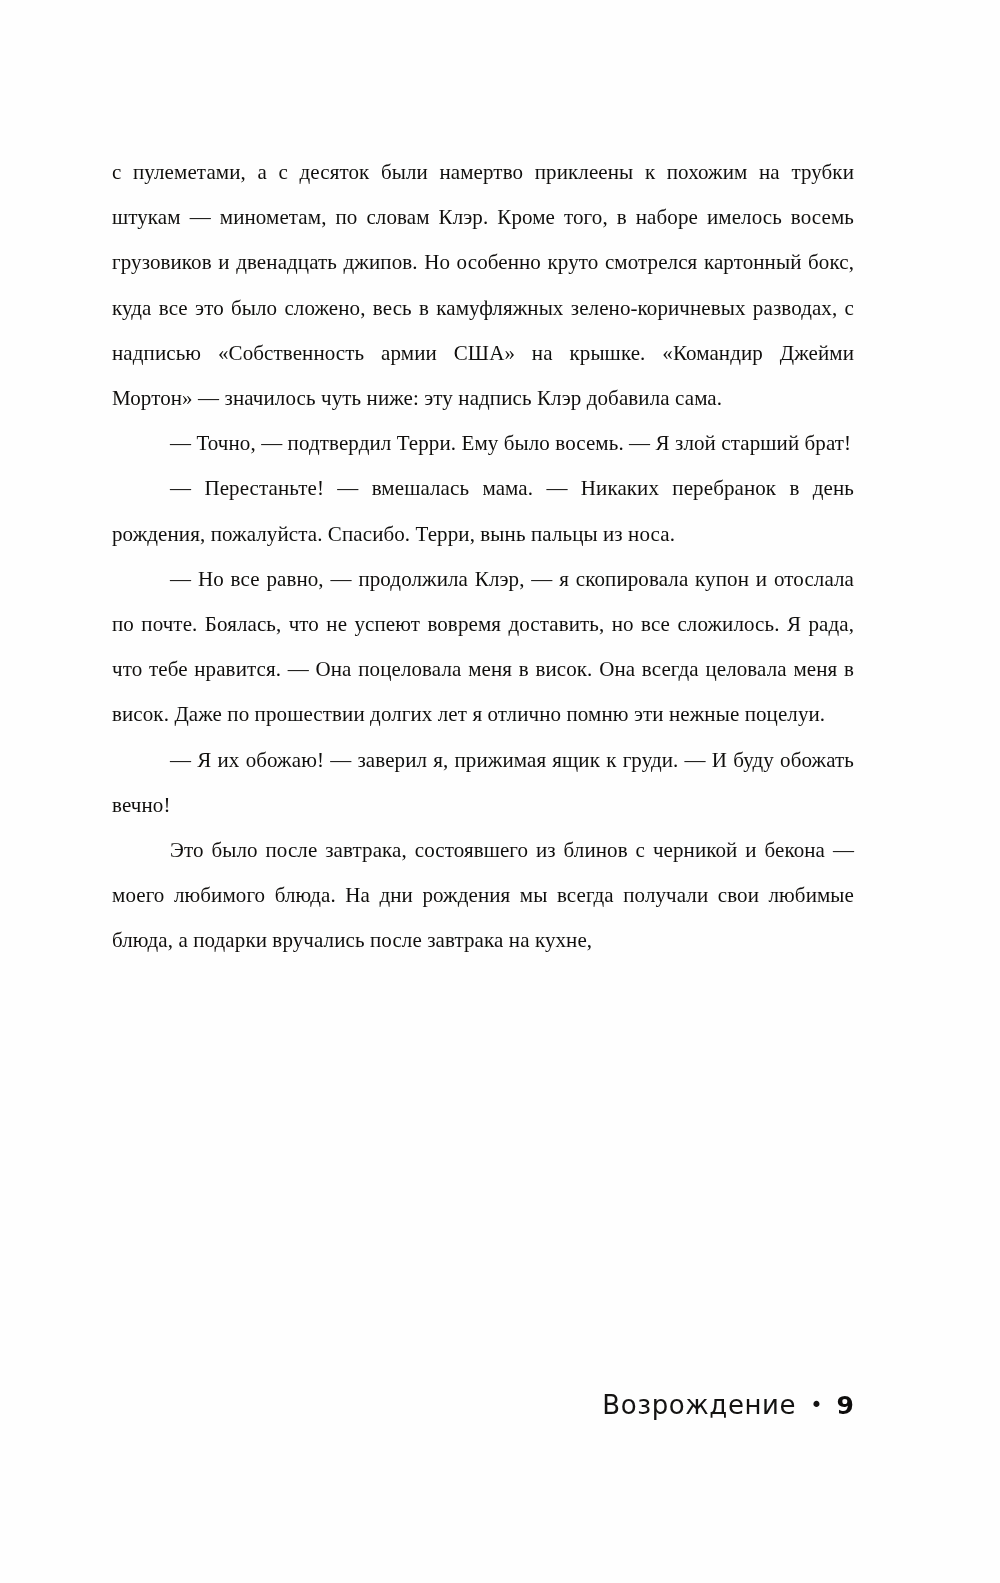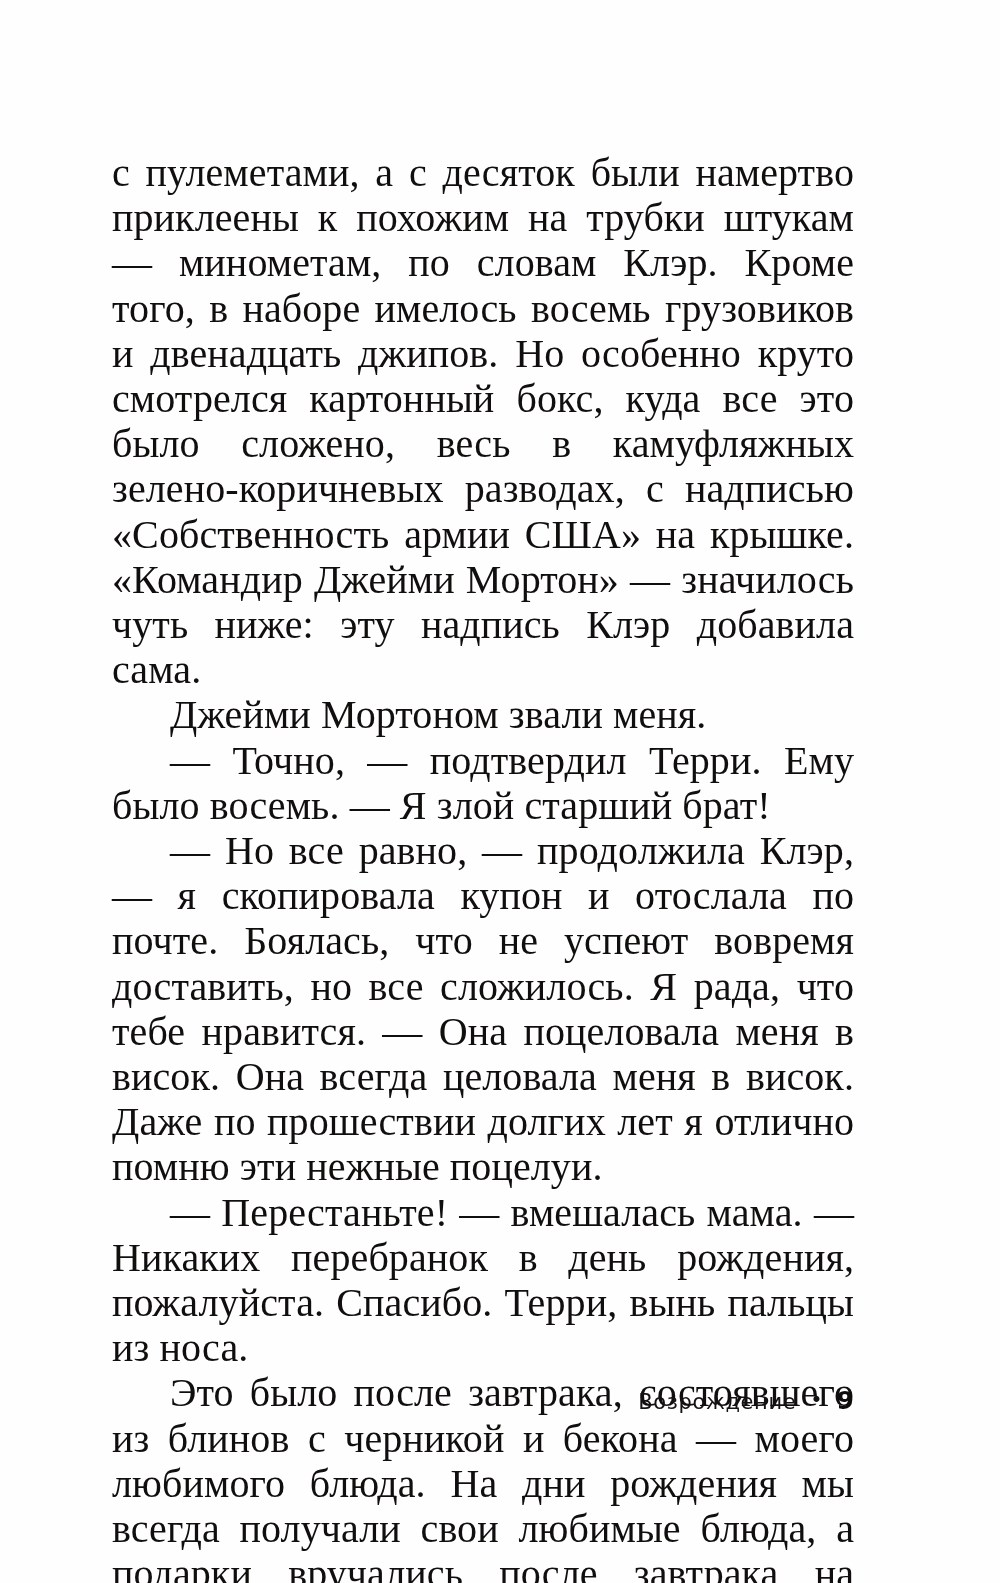--- a/index.html
+++ b/index.html
@@ -24,21 +24,21 @@
     background: #fefefe;
   }
   .text-column {
     position: absolute;
     left: 112px;
     top: 150px;
     width: 742px;
   }
   p.body-par {
     margin: 0;
-    font-size: 40px;
+    font-size: 21px;
     line-height: 45.2px;
     text-align: justify;
     text-justify: inter-word;
     hyphens: manual;
     letter-spacing: 0.1px;
   }
   p.body-par.indent {
     text-indent: 58px;
   }
   p.body-par:last-child {
@@ -49,21 +49,21 @@
     left: 112px;
     top: 1382px;
     width: 742px;
     display: flex;
     align-items: baseline;
     justify-content: flex-end;
     gap: 14px;
     font-family: "DejaVu Sans", sans-serif;
   }
   .footer-title {
-    font-size: 21px;
+    font-size: 26px;
     letter-spacing: 0.6px;
     color: #141312;
     margin-top: 8px;
   }
   .footer-dot {
     font-size: 21px;
     line-height: 1;
     color: #141312;
     position: relative;
     top: -2px;
@@ -74,24 +74,24 @@
     color: #0e0d0c;
   }
 </style>
 </head>
 <body>
 
 <div class="page">
 
   <div class="text-column">
     <p class="body-par">с пулеметами, а с десяток были намертво приклеены к похожим на трубки штукам — минометам, по словам Клэр. Кроме того, в наборе имелось восемь грузовиков и двенадцать джипов. Но особенно круто смотрелся картонный бокс, куда все это было сложено, весь в камуфляжных зелено-коричневых разводах, с надписью «Собственность армии США» на крышке. «Командир Джейми Мортон» — значилось чуть ниже: эту надпись Клэр добавила сама.</p>
-    <p class="body-par indent">Джейми Мортоном звали меня.</p>
     <p class="body-par indent">— Точно, — подтвердил Терри. Ему было восемь. — Я злой старший брат!</p>
+    <p class="body-par indent">— Перестаньте! — вмешалась мама. — Никаких перебранок в день рождения, пожалуйста. Спасибо. Терри, вынь пальцы из носа.</p>
     <p class="body-par indent">— Но все равно, — продолжила Клэр, — я скопировала купон и отослала по почте. Боялась, что не успеют вовремя доставить, но все сложилось. Я рада, что тебе нравится. — Она поцеловала меня в висок. Она всегда целовала меня в висок. Даже по прошествии долгих лет я отлично помню эти нежные поцелуи.</p>
-    <p class="body-par indent">— Перестаньте! — вмешалась мама. — Никаких перебранок в день рождения, пожалуйста. Спасибо. Терри, вынь пальцы из носа.</p>
+    <p class="body-par indent">— Я их обожаю! — заверил я, прижимая ящик к груди. — И буду обожать вечно!</p>
     <p class="body-par indent">Это было после завтрака, состоявшего из блинов с черникой и бекона — моего любимого блюда. На дни рождения мы всегда получали свои любимые блюда, а подарки вручались после завтрака на кухне,</p>
   </div>
 
   <div class="footer">
     <span class="footer-title">Возрождение</span>
     <span class="footer-dot">•</span>
     <span class="footer-page">9</span>
   </div>
 
 </div>

